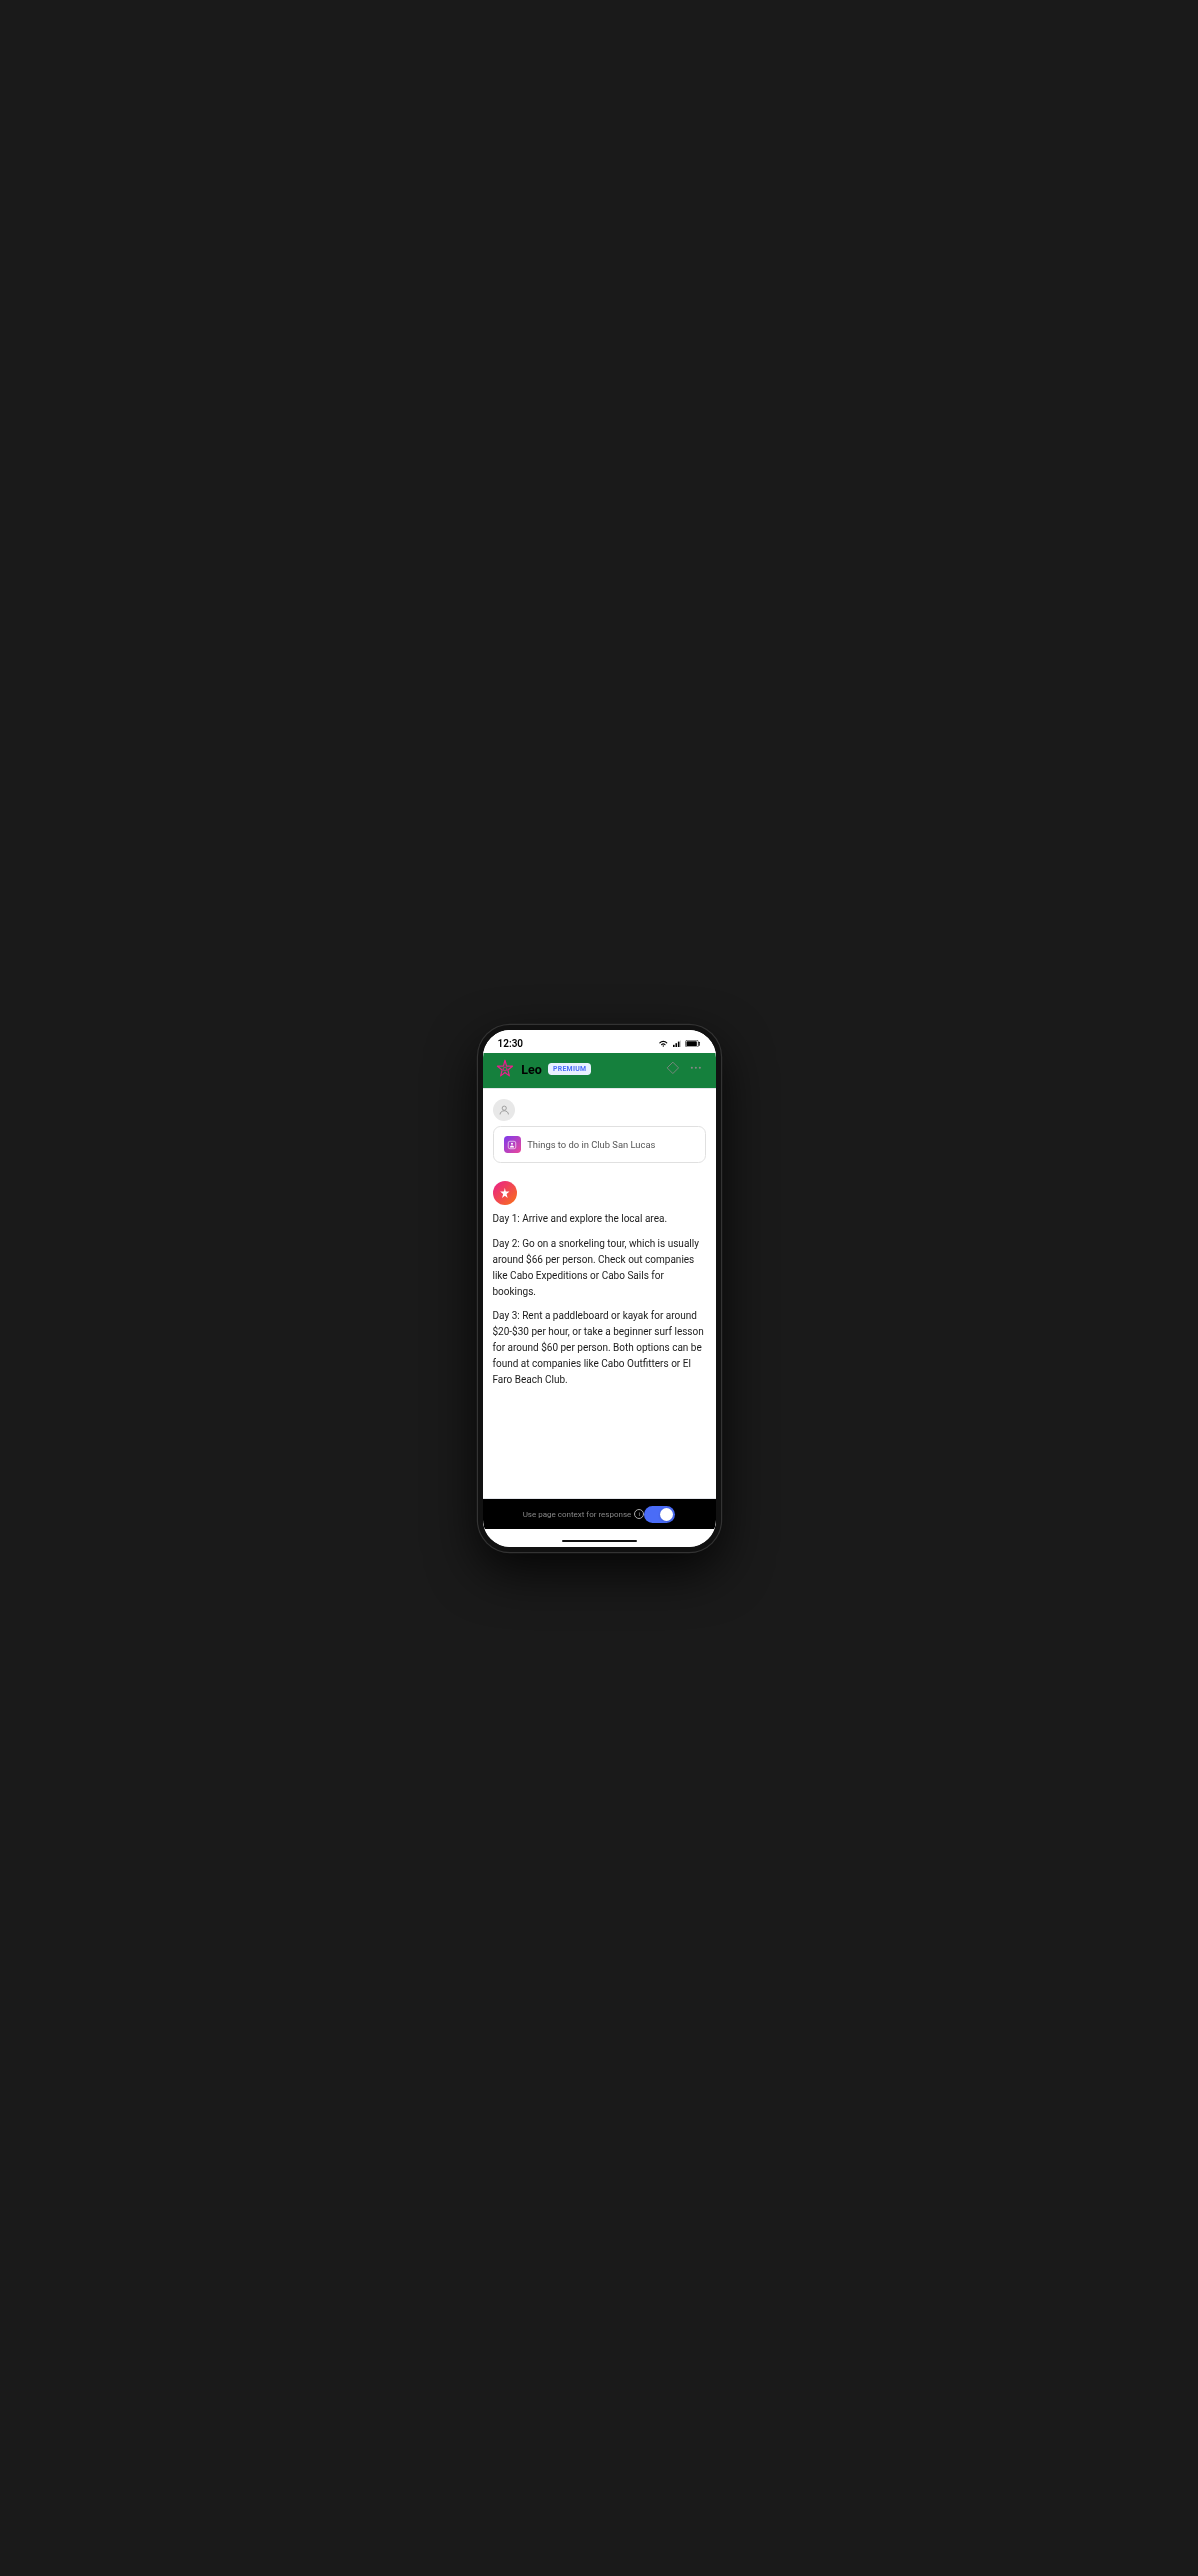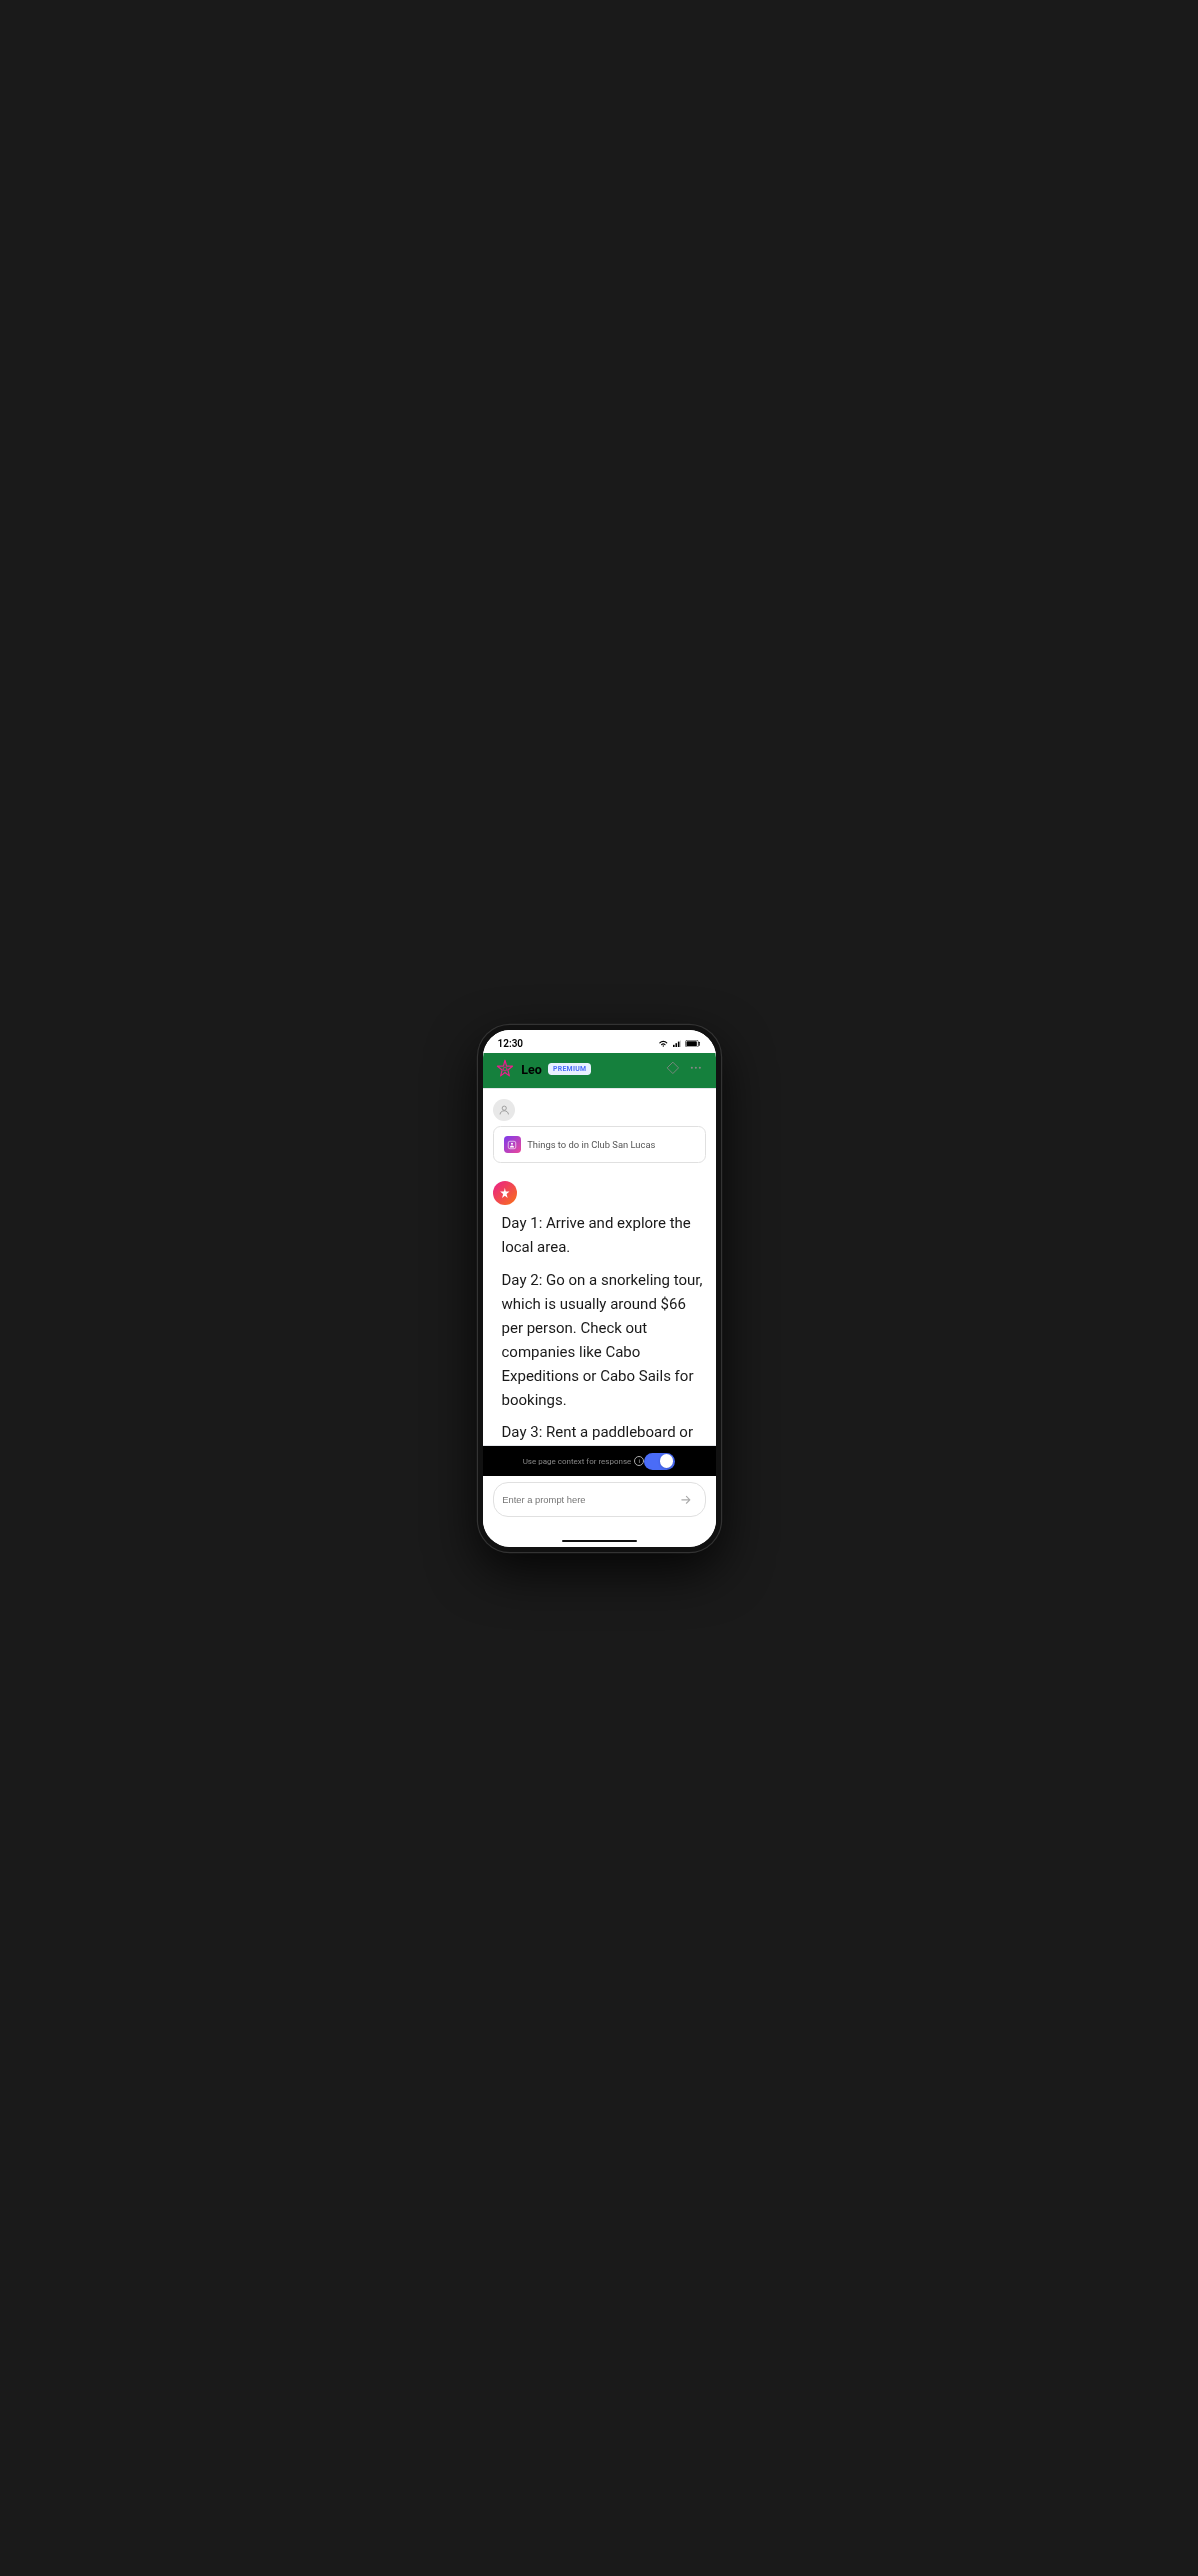--- a/index.html
+++ b/index.html
@@ -203,24 +203,23 @@
       border-radius: 50%;
       background: linear-gradient(135deg, #e91e8c, #f97316);
       display: flex;
       align-items: center;
       justify-content: center;
       margin-bottom: 6.2px;
       flex-shrink: 0;
     }
 
     .ai-text {
-      font-size: 15px;
+      font-size: 10px;
       line-height: 1.6;
       color: #1a1a1a;
-      margin-left: 9px;
     }
 
     .ai-text p {
       margin-bottom: 8.7px;
     }
 
     .ai-text p:last-child {
       margin-bottom: 0;
     }
 
@@ -435,30 +434,20 @@
     </div>
 
     <div class="bottom-controls">
       <div class="page-context-label">
         <span>Use page context for response</span>
         <span class="info-icon">i</span>
       </div>
       <div class="toggle-switch"></div>
     </div>
 
-    <div class="input-area">
-      <div class="input-container">
-        <input class="prompt-input" type="text" placeholder="Enter a prompt here" style="">
-        <div class="send-button">
-          <svg width="13.7" height="13.7" viewBox="0 0 24 24" fill="none" stroke="#aaa" stroke-width="2">
-            <path d="M5 12h14M13 6l6 6-6 6" stroke-linecap="round" stroke-linejoin="round"></path>
-          </svg>
-        </div>
-      </div>
-    </div>
 
     <div class="home-indicator">
       <div class="home-bar"></div>
     </div>
 
   </div>
 </div>
 
 
 </body></html>

